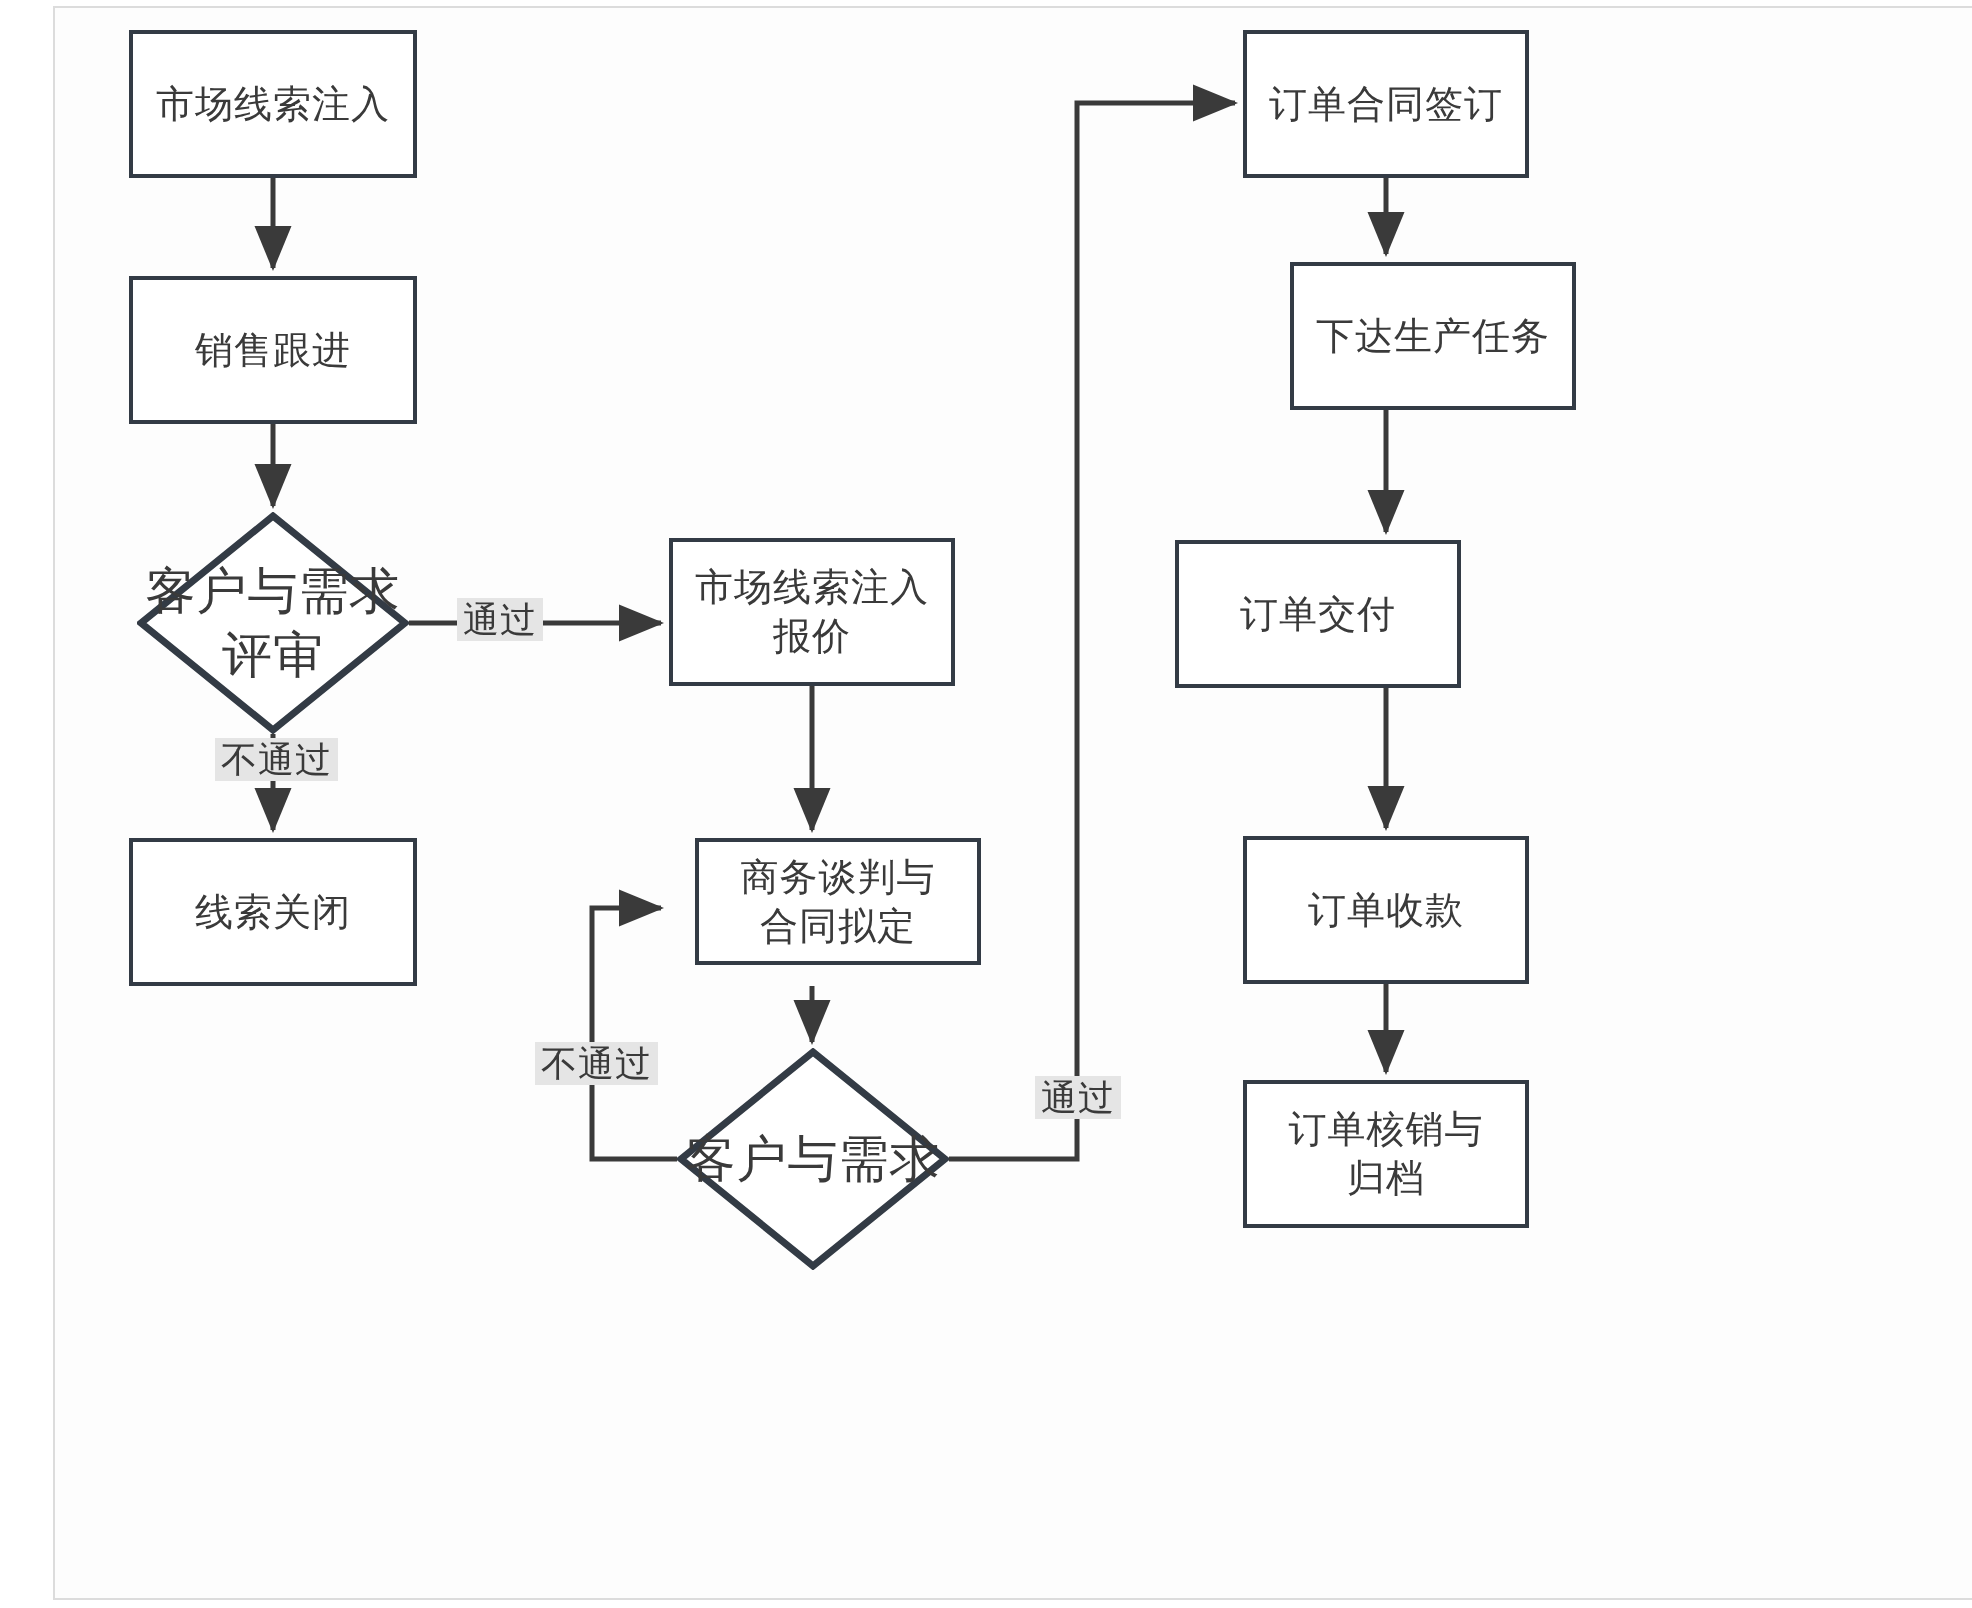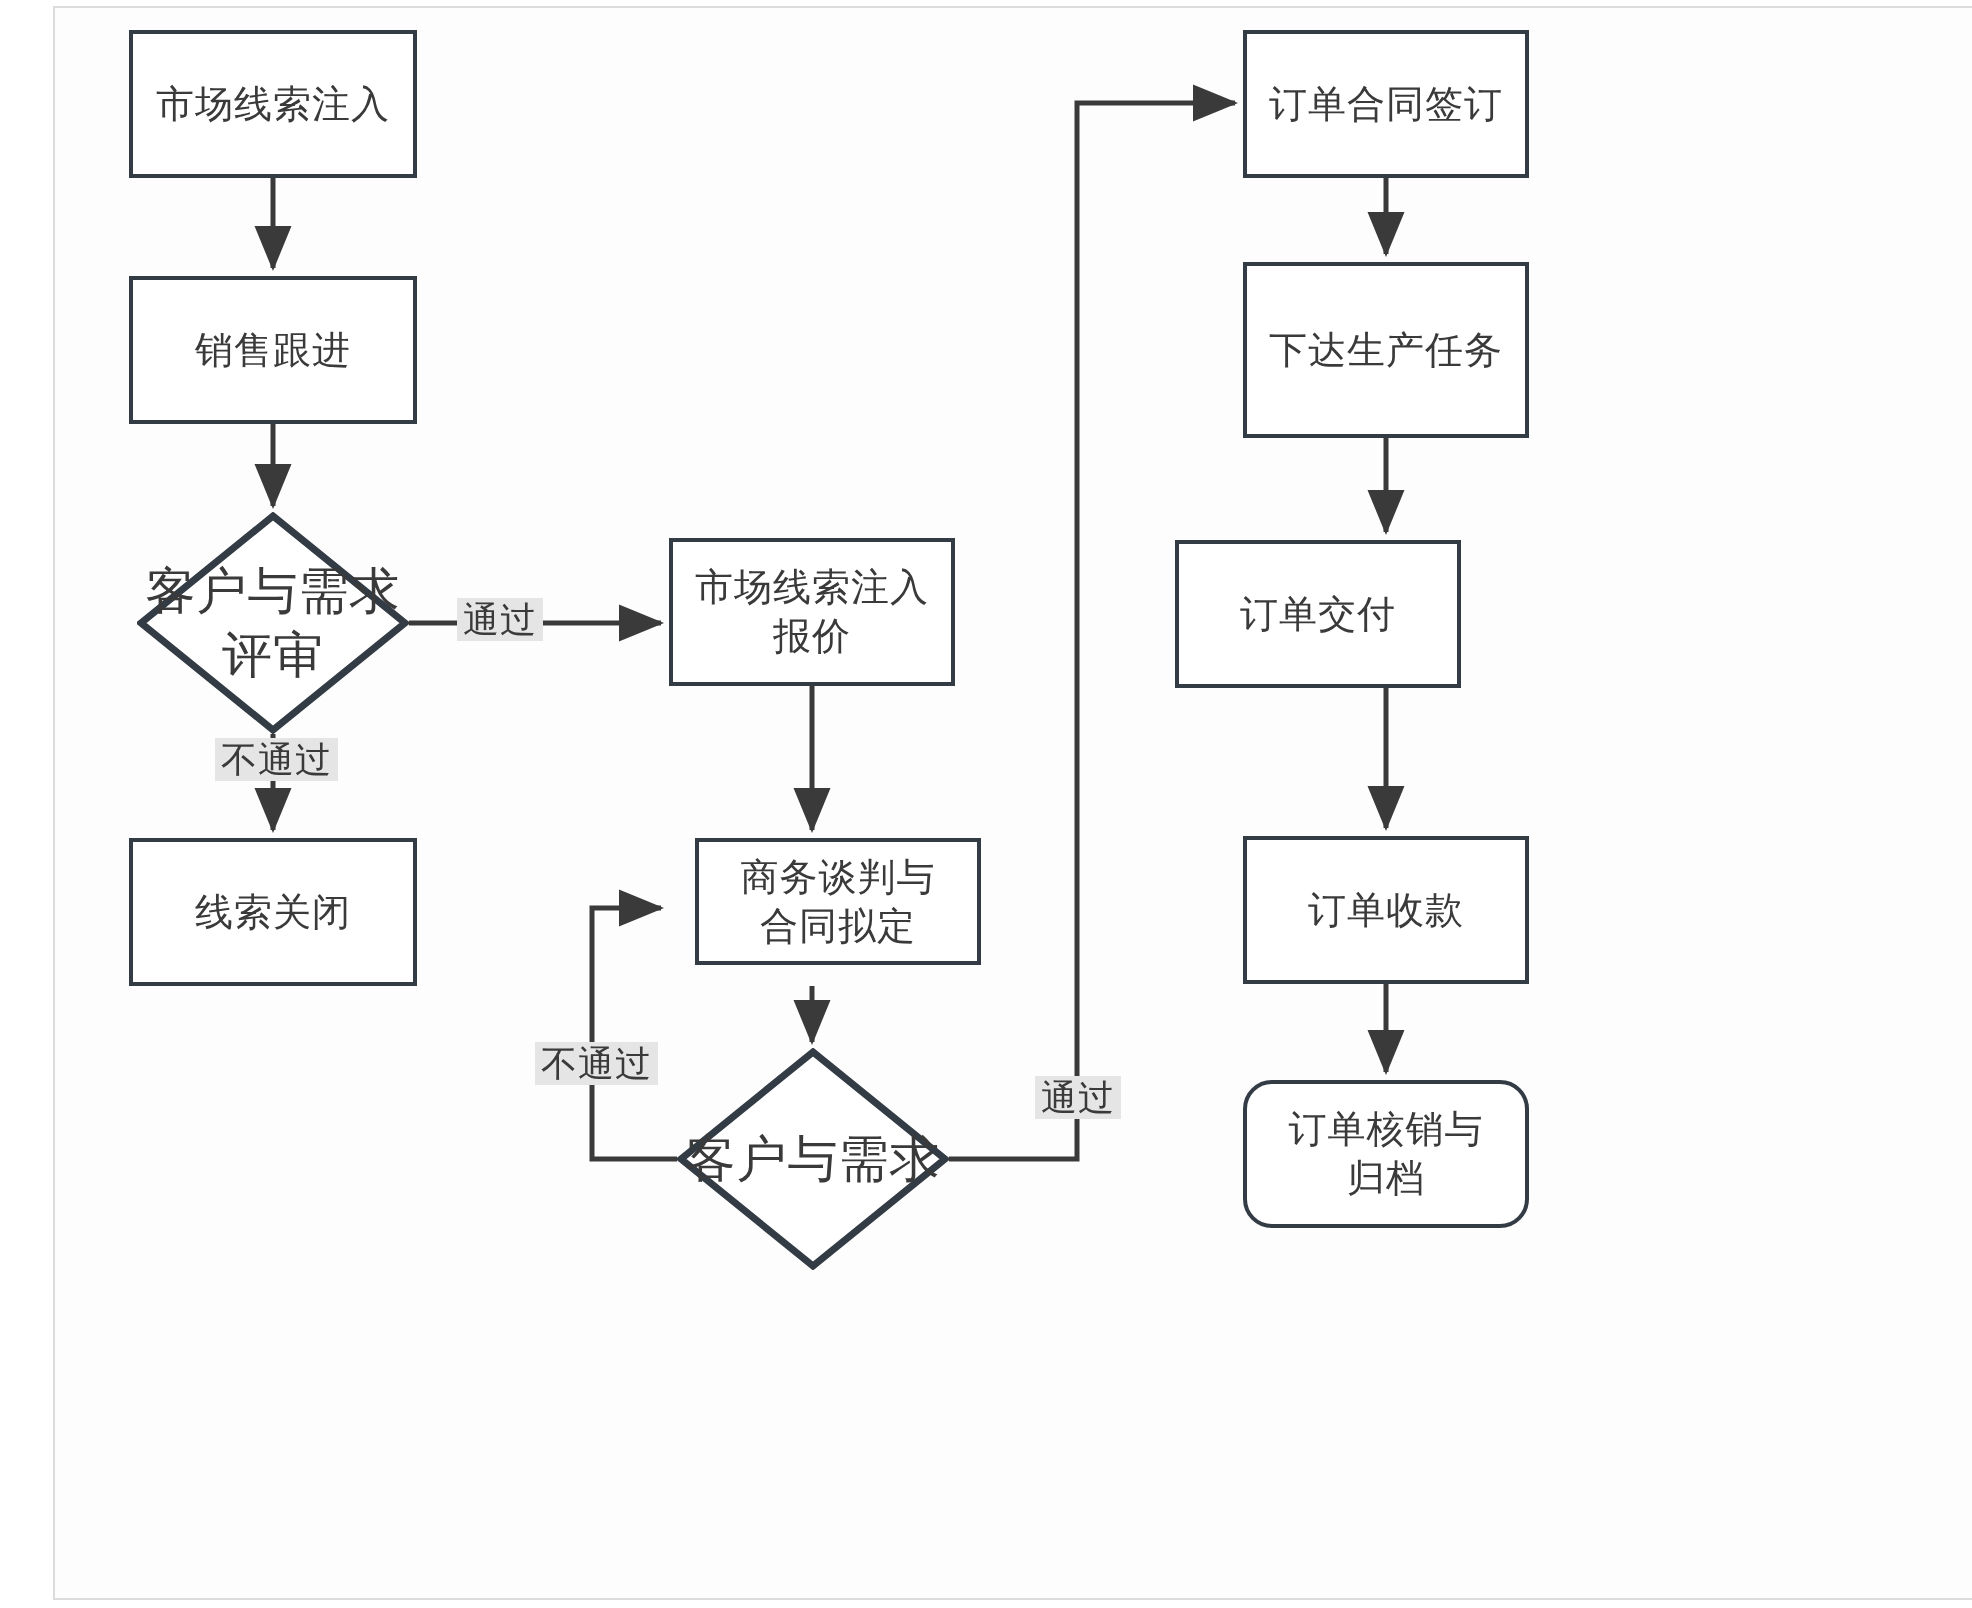--- a/index.html
+++ b/index.html
@@ -155,33 +155,33 @@
     <svg viewBox="0 0 272 222" preserveAspectRatio="none">
       <polygon points="136,4 268,111 136,218 4,111" fill="#ffffff" stroke="#333b45" stroke-width="7"></polygon>
     </svg>
     <span class="dlabel">客户与需求</span>
   </div>
 
   <div class="node process" style="left:1196px; top:30px;   width:286px; height:148px;">
     <span>订单合同签订</span>
   </div>
 
-  <div class="node process" style="left:1196px; top:262px;  width:286px; height:176px;text-align:center;">
+  <div class="node process" style="left:1243px; top:262px;  width:286px; height:148px;text-align:center;">
     <span>下达生产任务</span>
   </div>
 
   <div class="node process" style="left:1128px; top:540px;  width:286px; height:148px;">
     <span>订单交付</span>
   </div>
 
   <div class="node process" style="left:1196px; top:836px;  width:286px; height:148px;">
     <span>订单收款</span>
   </div>
 
-  <div class="node process" style="left:1196px; top:1080px; width:286px; height:148px;border-radius:29px;">
+  <div class="node process" style="left:1196px; top:1080px; width:286px; height:148px;">
     <span>订单核销与
 归档</span>
   </div>
 
   <div class="edge-label" style="left:410px; top:598px;">通过</div>
 
   <div class="edge-label" style="left:168px; top:738px;">不通过</div>
 
   <div class="edge-label" style="left:488px; top:1042px;">不通过</div>
 

